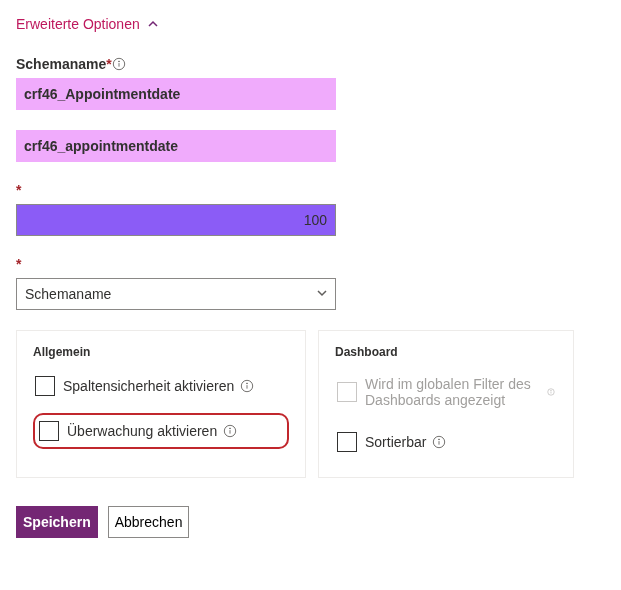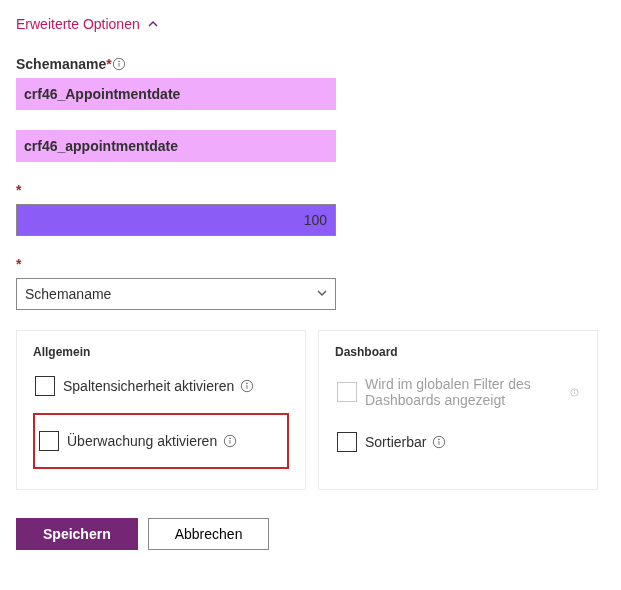--- a/index.html
+++ b/index.html
@@ -76,21 +76,21 @@
     gap: 12px;
     margin-top: 10px;
     align-items: stretch;
   }
   .card {
     border: 1px solid #edebe9;
     padding: 14px 16px 16px 16px;
     flex: 0 0 auto;
   }
   .card-a { width: 290px; }
-  .card-b { width: 280px; }
+  .card-b { width: 256px; }
   .card h3 {
     margin: 0 0 12px 0;
     font-size: 12px;
     font-weight: 600;
   }
   .chk-row {
     display: flex;
     align-items: center;
     gap: 8px;
     padding: 5px 2px;
@@ -104,28 +104,28 @@
     cursor: pointer;
   }
   .chk.disabled {
     border-color: #c8c6c4;
     cursor: default;
   }
   .chk-label { display: inline-flex; align-items: center; gap: 6px; }
   .chk-label.disabled { color: #a19f9d; align-items: center; }
   .highlight {
     border: 2px solid #c1272d;
-    border-radius: 0;
-    padding: 16px 4px;
+    border-radius: 10px;
+    padding: 6px 4px;
     margin-top: 12px;
   }
   .btn-row { margin-top: 28px; display: flex; gap: 10px; }
   .btn {
     height: 32px;
-    padding: 0 26px;
+    padding: 0 6px;
     font-size: 14px;
     font-family: inherit;
     cursor: pointer;
     border: 1px solid #8a8886;
     background: #fff;
   }
   .btn.primary {
     background: #742774;
     border-color: #742774;
     color: #fff;

